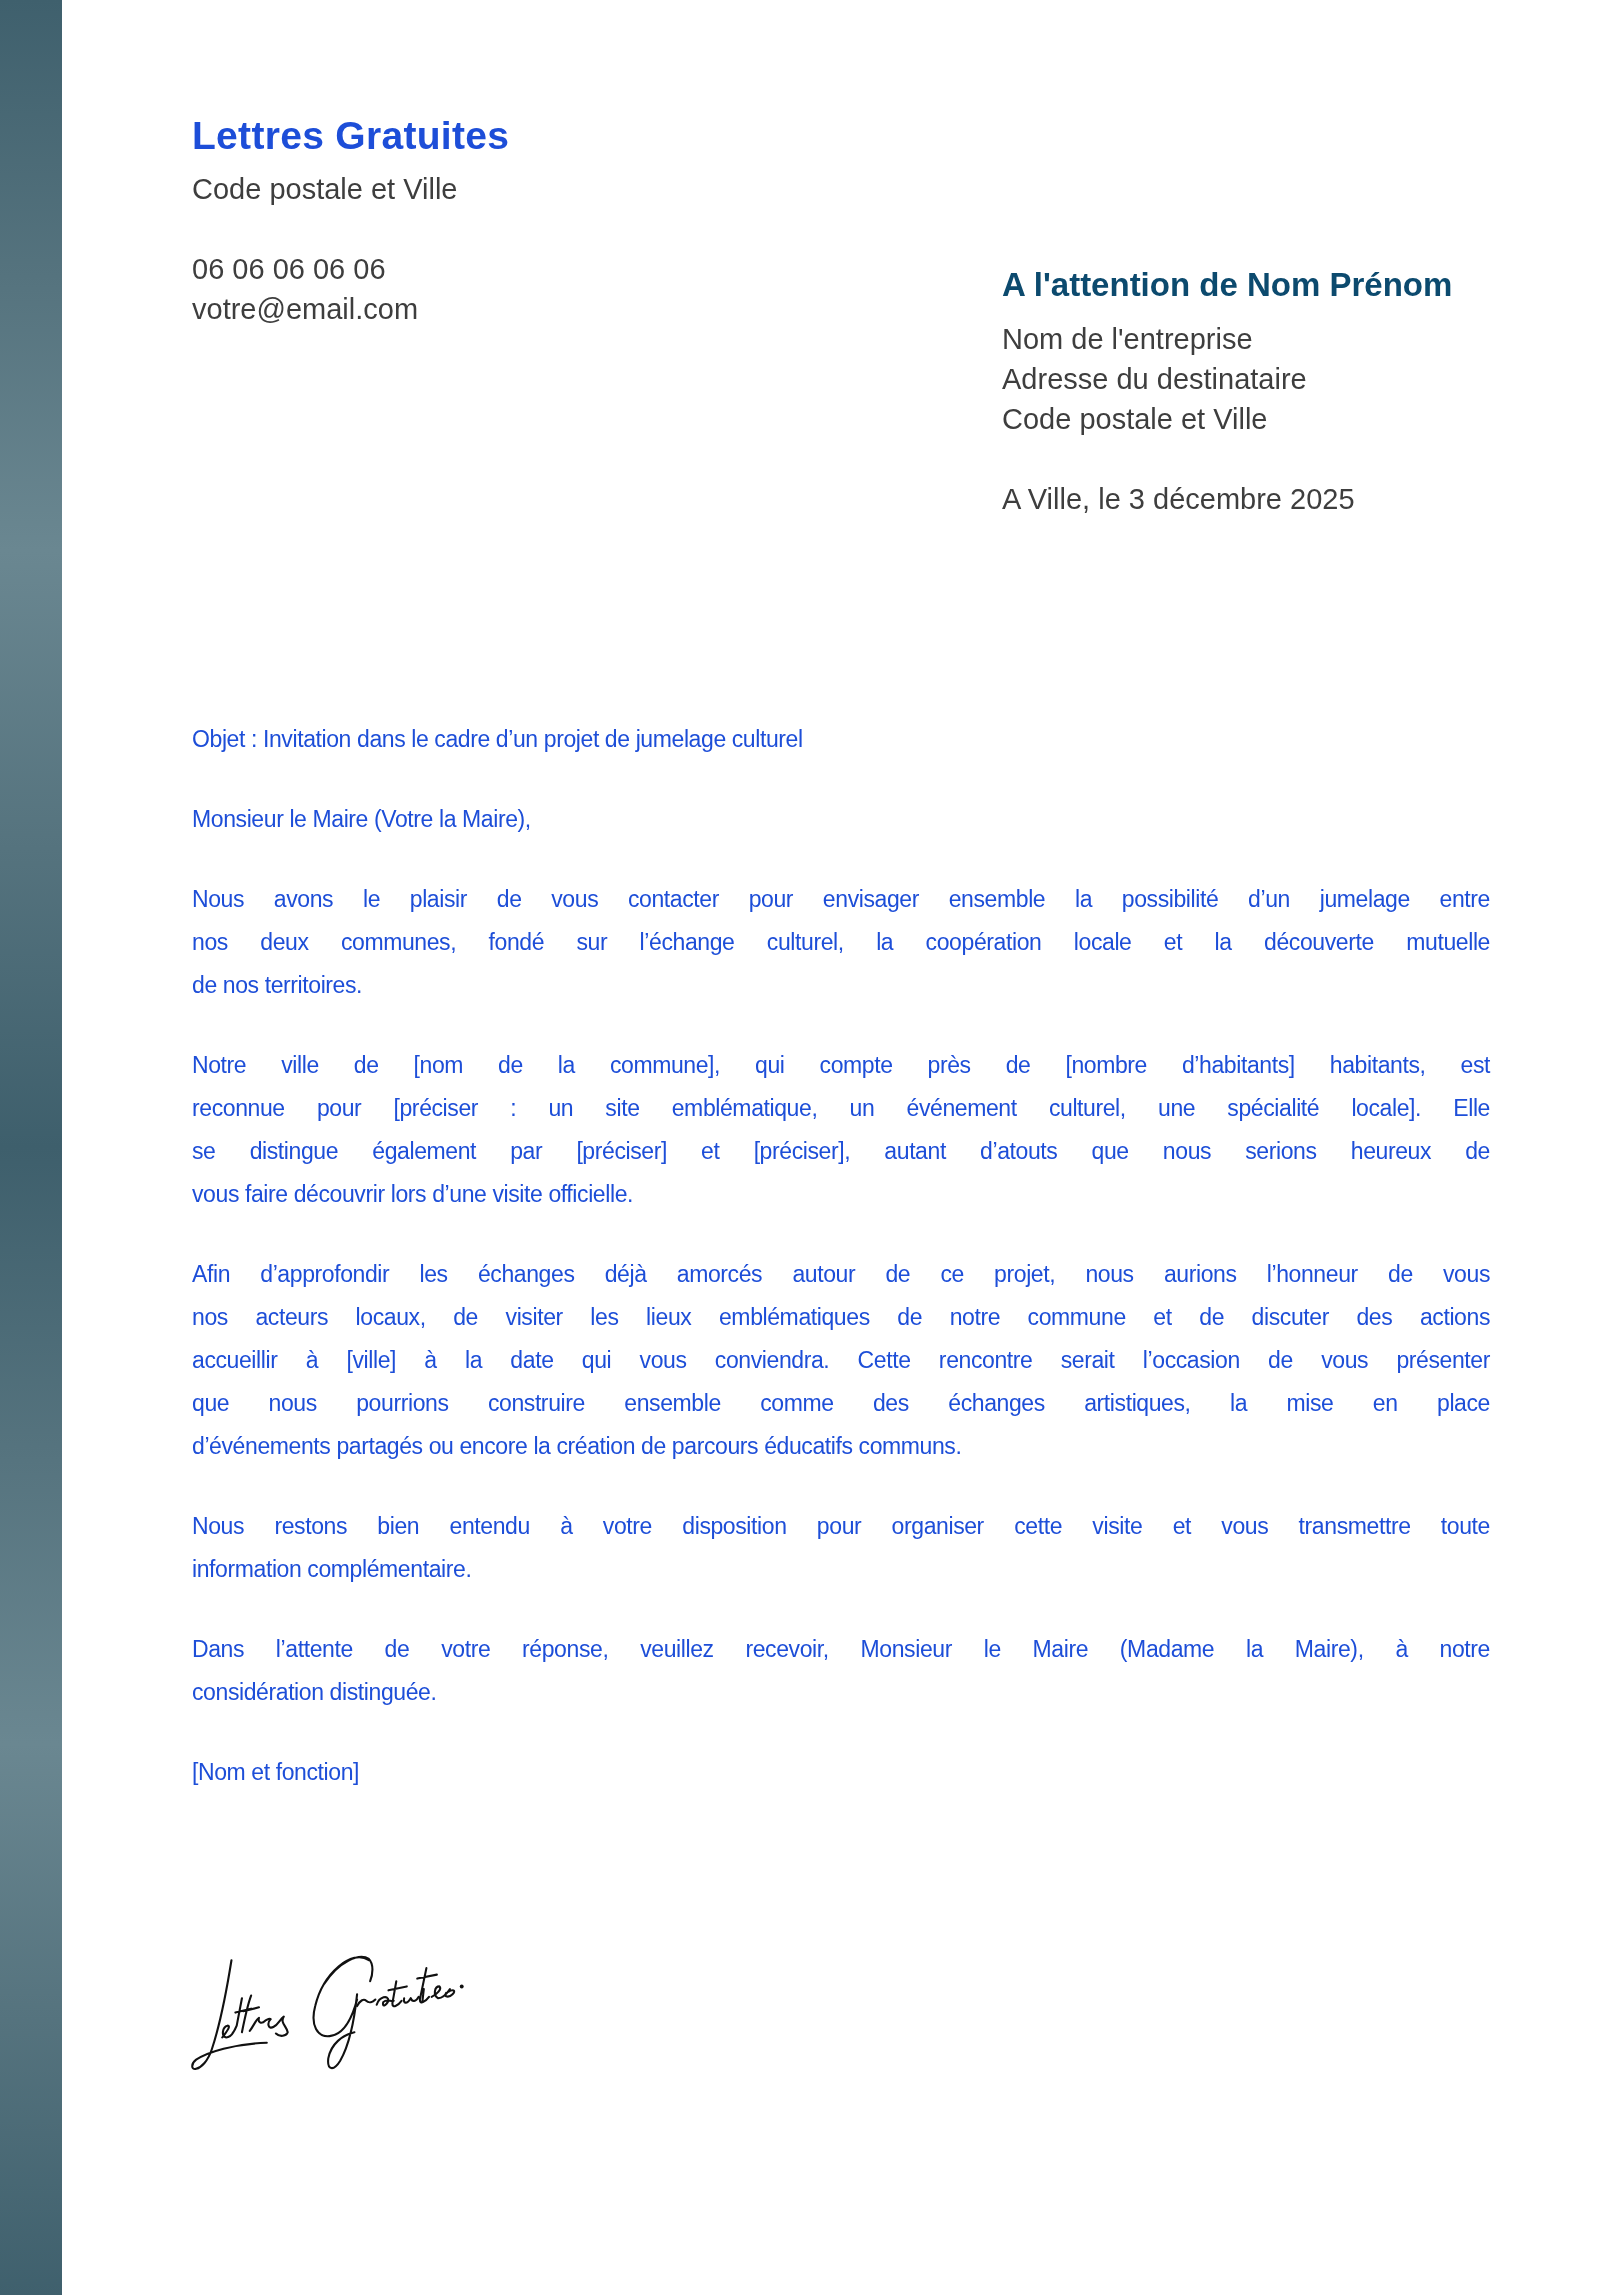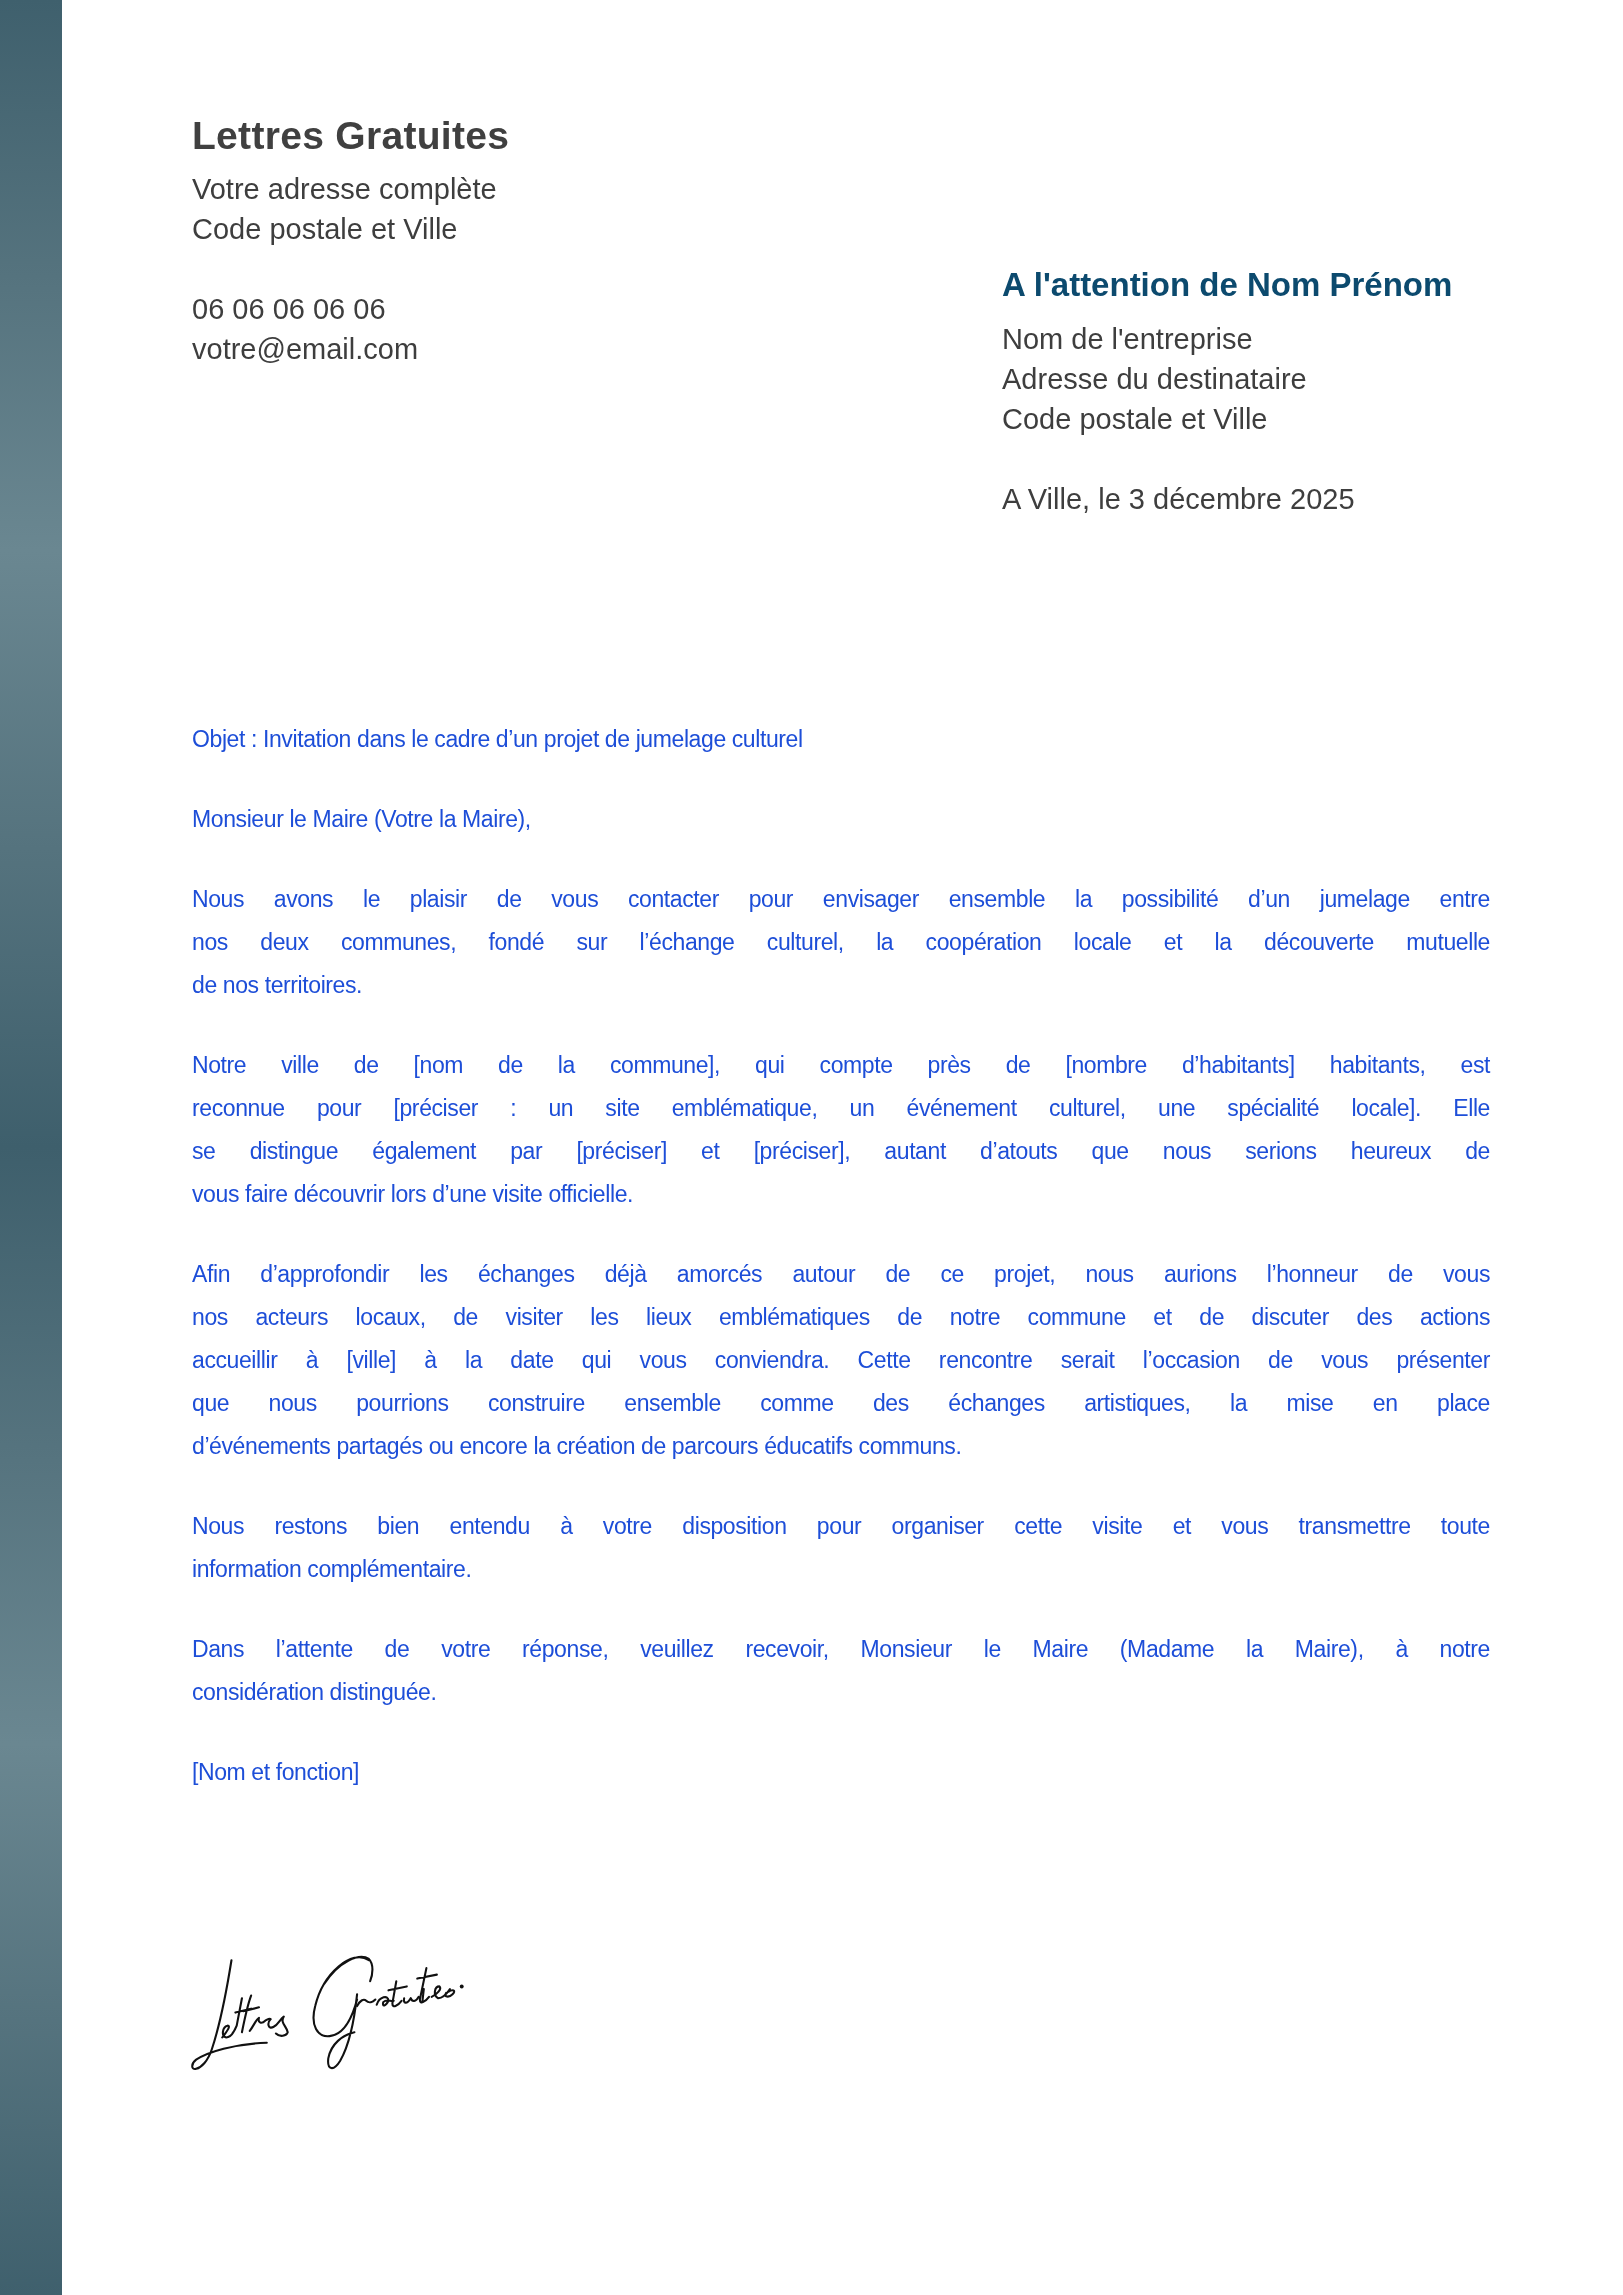--- a/index.html
+++ b/index.html
@@ -11,21 +11,21 @@
   }
   .sidebar {
     position: absolute; left: 0; top: 0; width: 62px; height: 2295px;
     background: linear-gradient(to bottom,
       #3f606d 0%, #55737e 12%, #6a8791 24%, #55737e 37%,
       #3e5f6c 50%, #55737e 63%, #6a8791 76%, #55737e 88%, #3f606d 100%);
   }
   .sender { position: absolute; left: 192px; top: 111px; width: 589px; }
   .sender-name {
     font-family: "Liberation Sans", sans-serif; font-weight: bold;
-    font-size: 39px; line-height: 50px; color: #404040; margin: 0 0 7.9px 0;
+    font-size: 39px; line-height: 50px; color: #1d4ed8; margin: 0 0 7.9px 0;
     letter-spacing: 0.3px;
   }
   .line { font-size: 29px; line-height: 40px; color: #3e3e3e; white-space: nowrap; }
   .gap { height: 40px; }
 
   .recipient { position: absolute; left: 1002px; top: 262px; width: 589px; }
   .recipient-title {
     font-weight: bold; font-size: 33px; line-height: 46px; color: #0c4a6e;
     margin: 0 0 11px 0;
   }
@@ -41,21 +41,20 @@
 
   .signature { position: absolute; left: 188px; top: 1921px; width: 380px; height: 157px; }
 </style>
 </head>
 <body>
 
 <div class="sidebar"></div>
 
 <div class="sender">
   <div class="sender-name">Lettres Gratuites</div>
-  <div class="line">Votre adresse complète</div>
   <div class="line">Code postale et Ville</div>
   <div class="gap"></div>
   <div class="line">06 06 06 06 06</div>
   <div class="line">votre@email.com</div>
 </div>
 
 <div class="recipient">
   <div class="recipient-title">A l'attention de Nom Prénom</div>
   <div class="line">Nom de l'entreprise</div>
   <div class="line">Adresse du destinataire</div>

